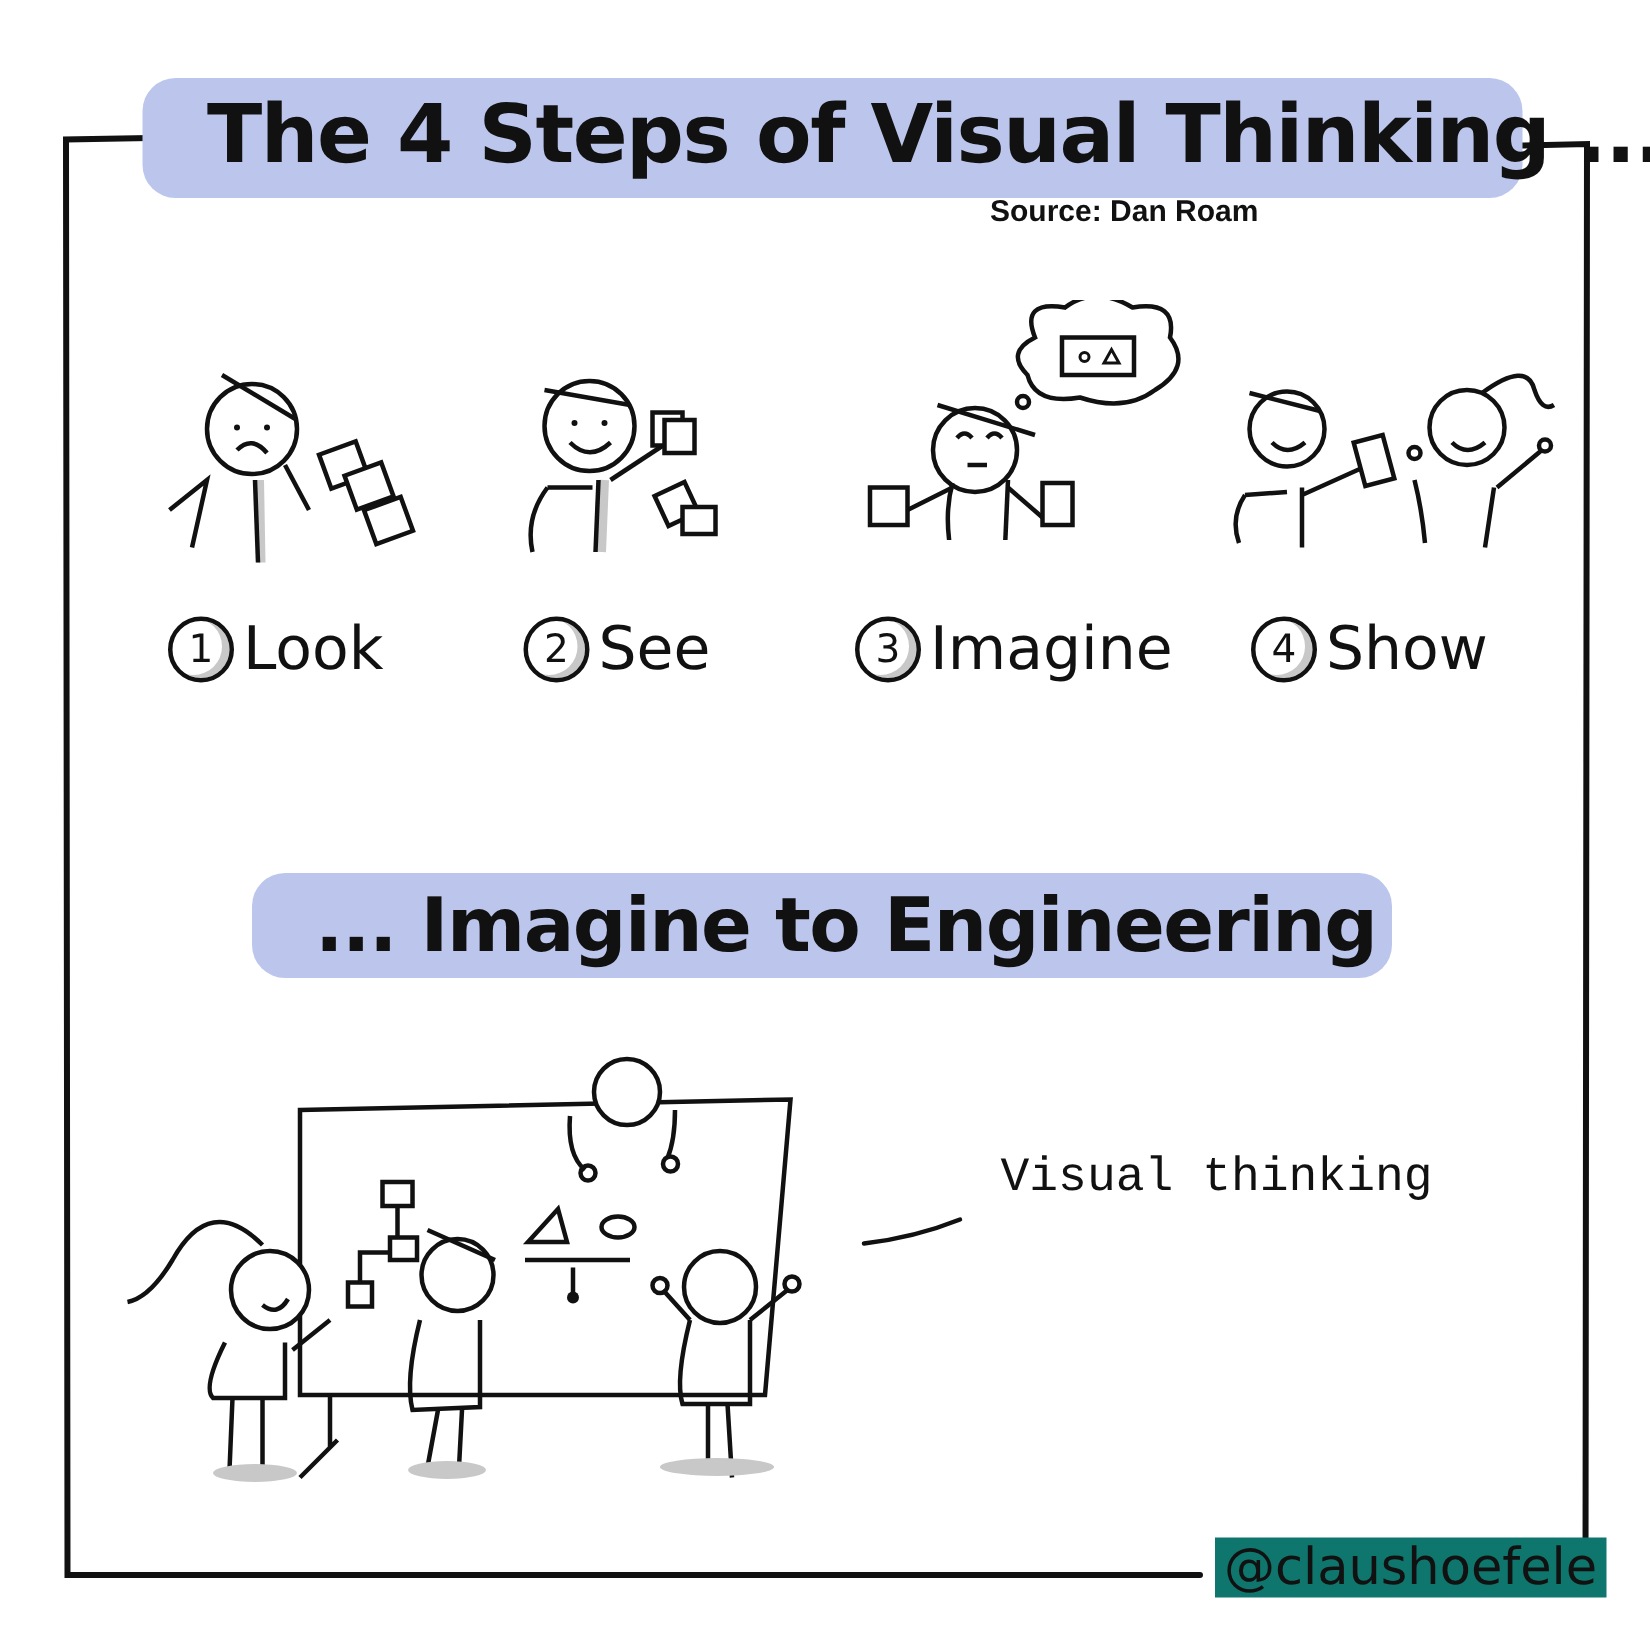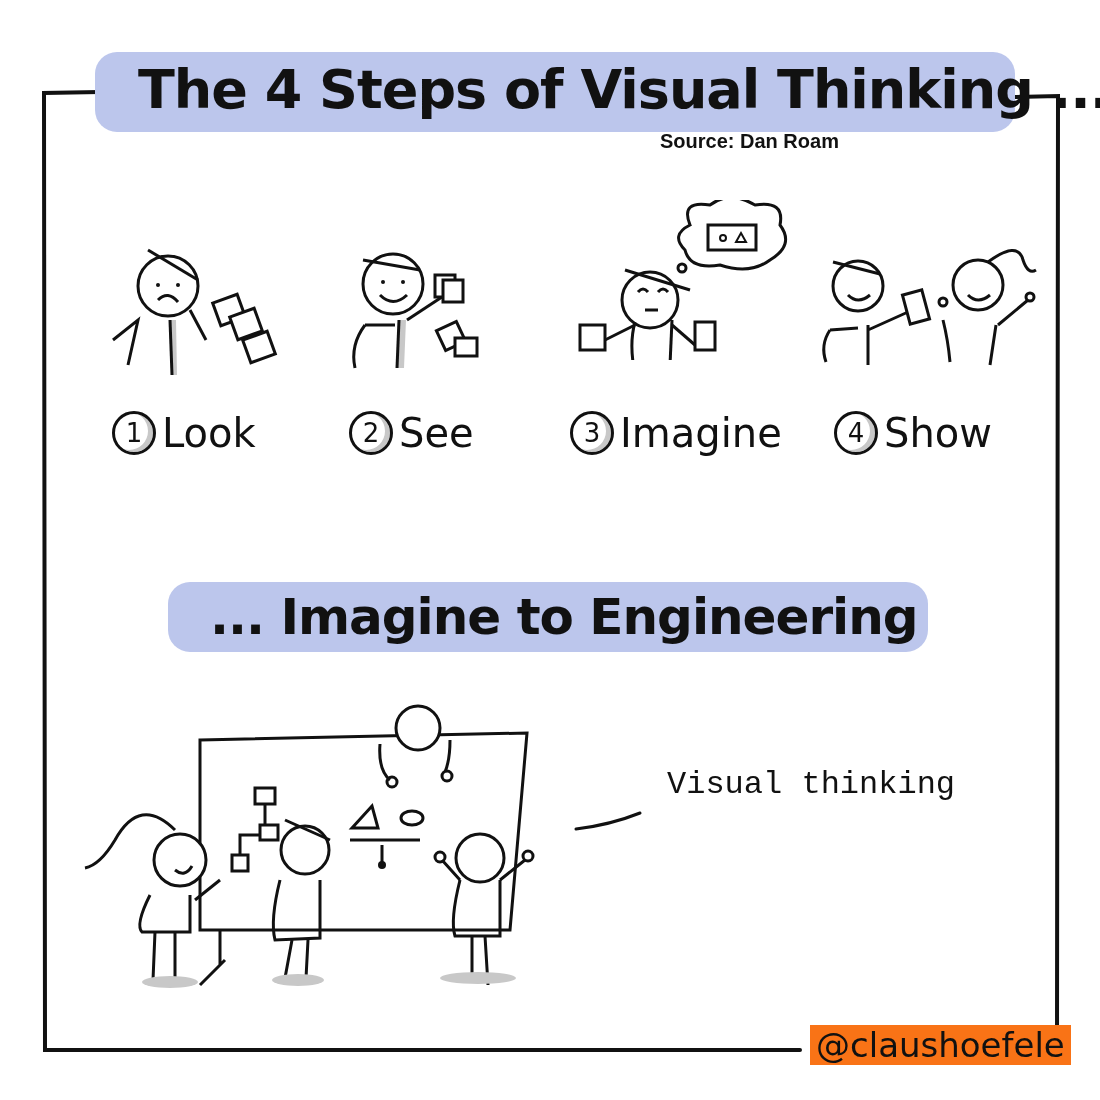--- a/index.html
+++ b/index.html
@@ -14,21 +14,21 @@
   .step { position: absolute; width: 220px; height: 260px; }
   .step svg { position: absolute; left: 0; top: 0; }
   .step-label { position: absolute; top: 170px; display: flex; align-items: center; gap: 6px; }
   .num { width: 44px; height: 44px; border: 3px solid #111; border-radius: 50%;
          display: flex; align-items: center; justify-content: center; font-size: 26px;
          box-shadow: inset -5px -2px 0 #c8c8c8; box-sizing: border-box; }
   .step-text { font-size: 40px; font-family: "DejaVu Sans", sans-serif; }
   .caption { position: absolute; left: 655px; top: 756px; font-size: 32px; line-height: 58px;
              font-family: Liberation Mono, monospace; white-space: nowrap; margin-left: 12px; }
   .handle { position: absolute; left: 810px; top: 1025px; font-size: 34px;
-            font-family: "DejaVu Sans", sans-serif; background: #f97316; padding: 0 6px; }
+            font-family: "DejaVu Sans", sans-serif; background: #0f766e; padding: 0 6px; }
   .scene { position: absolute; left: 80px; top: 700px; }
 </style>
 </head>
 <body>
 
 <svg class="frame" width="1100" height="1100">
   <path d="M100 92 L44 93 L45 1050 L800 1050" fill="none" stroke="#111" stroke-width="4" stroke-linecap="round"></path>
   <path d="M1015 97 L1058 96 L1057 1050 L1050 1050" fill="none" stroke="#111" stroke-width="4" stroke-linecap="round"></path>
 </svg>
 

